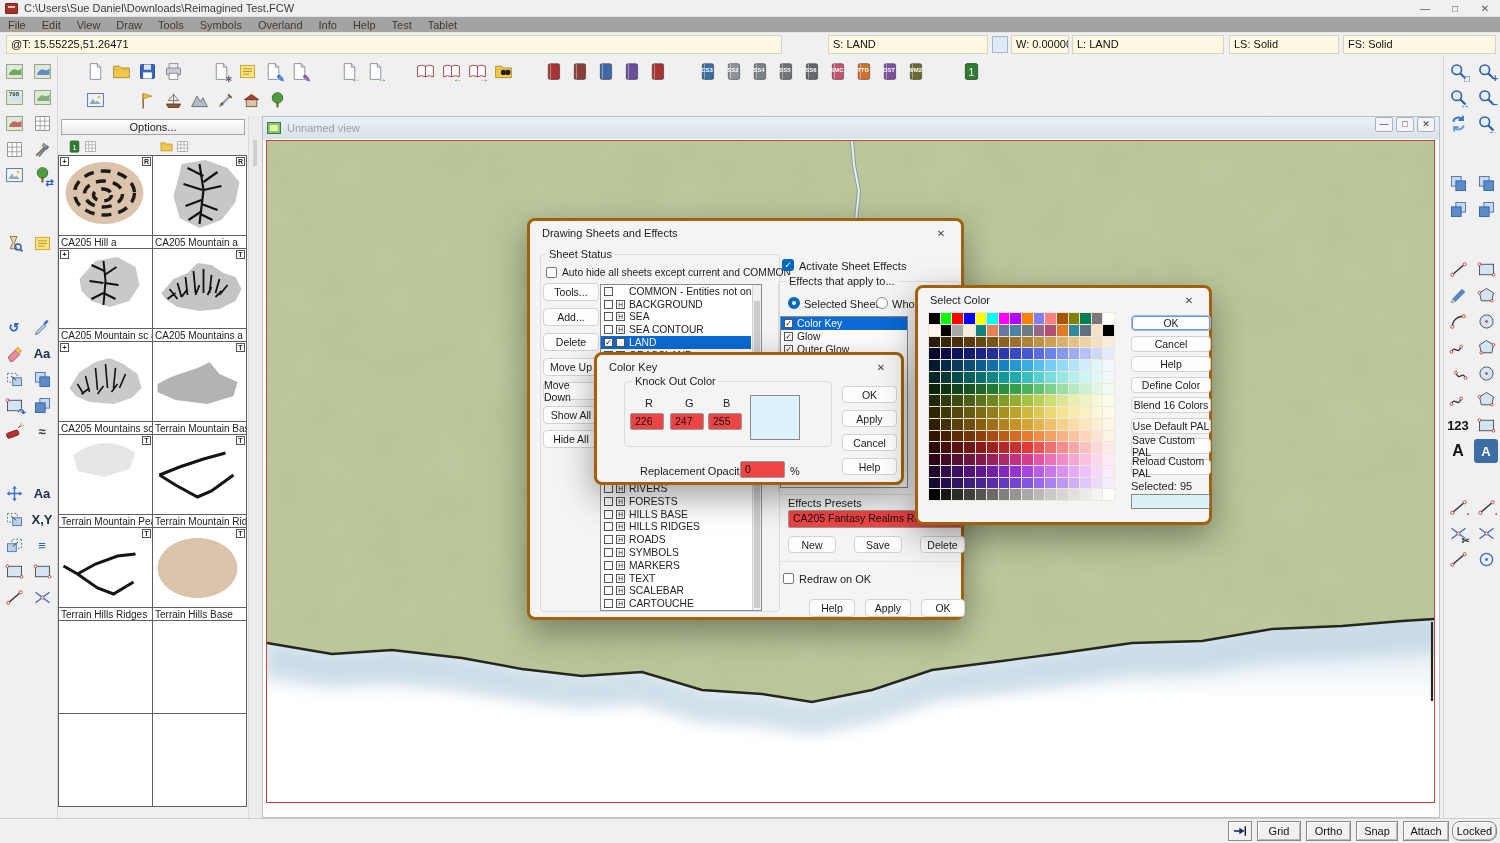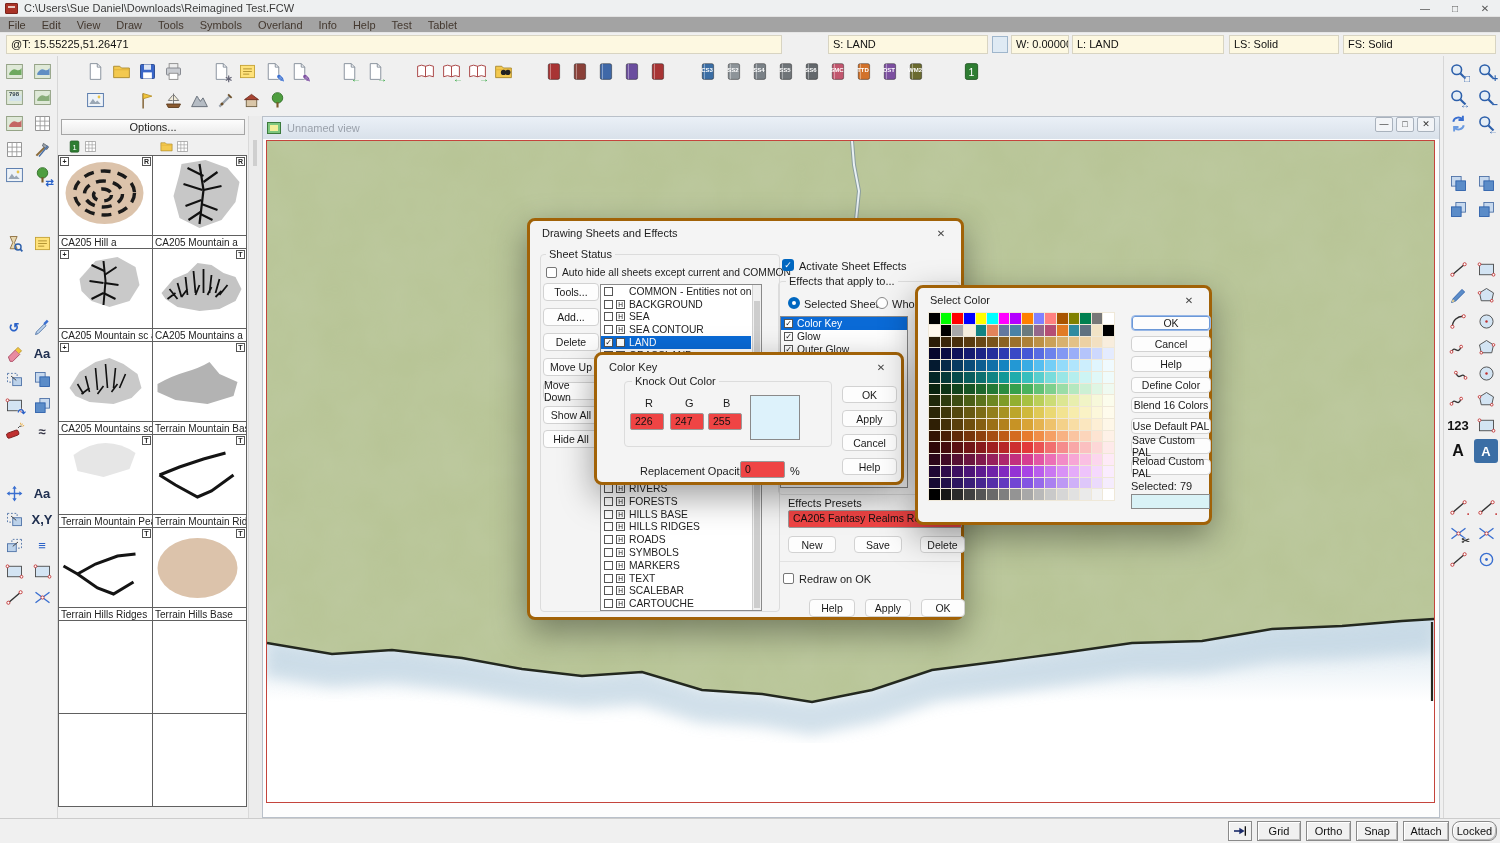--- a/index.html
+++ b/index.html
@@ -1443,21 +1443,21 @@
     <div id="scbtns">
         <div class="b bdef" style="left: 213px; top: 27px; width: 80px; height: 16px;">OK</div>
         <div class="b" style="left: 213px; top: 47.5px; width: 80px; height: 16px;">Cancel</div>
         <div class="b" style="left: 213px; top: 68px; width: 80px; height: 16px;">Help</div>
         <div class="b" style="left: 213px; top: 88.5px; width: 80px; height: 16px;">Define Color</div>
         <div class="b" style="left: 213px; top: 109px; width: 80px; height: 16px;">Blend 16 Colors</div>
         <div class="b" style="left: 213px; top: 129.5px; width: 80px; height: 16px;">Use Default PAL</div>
         <div class="b" style="left: 213px; top: 150px; width: 80px; height: 16px;">Save Custom PAL</div>
         <div class="b" style="left: 213px; top: 170.5px; width: 80px; height: 16px;">Reload Custom PAL</div>
       </div>
-    <div class="lbl" style="left:213px;top:192px">Selected: 79</div>
+    <div class="lbl" style="left:213px;top:192px">Selected: 95</div>
     <div class="swatch" style="left: 213px; top: 206px; width: 79px; height: 15px; background: rgb(217, 242, 246);" id="selswatch"></div>
   </div>
 
   <div class="cmdbar">
     <div class="cico">
         <svg viewBox="0 0 24 24">
           <use href="#cmda"></use>
         </svg>
       </div>
     <div id="cmdbtns">

